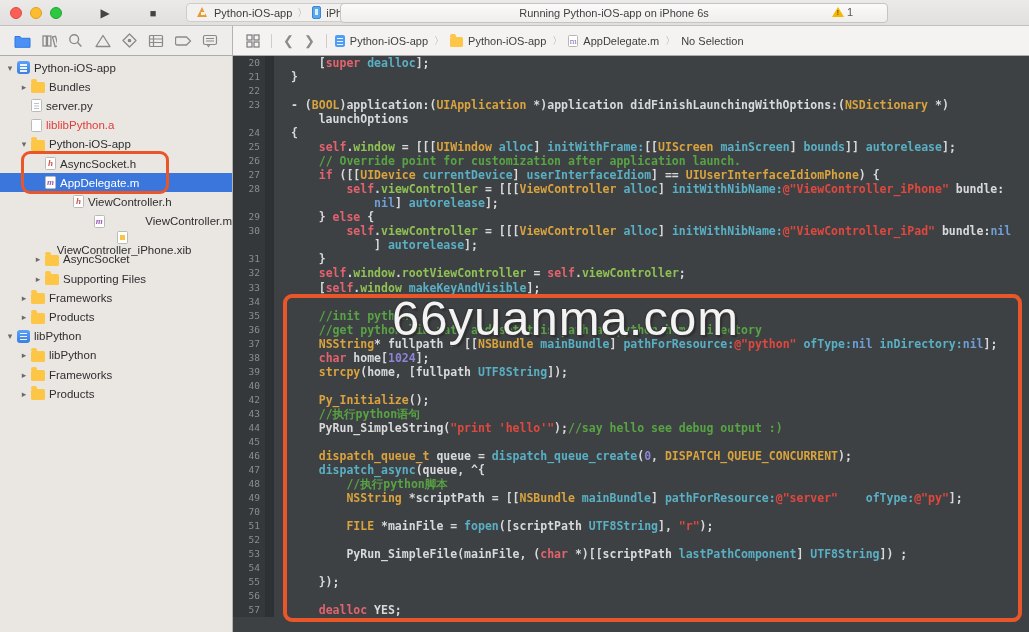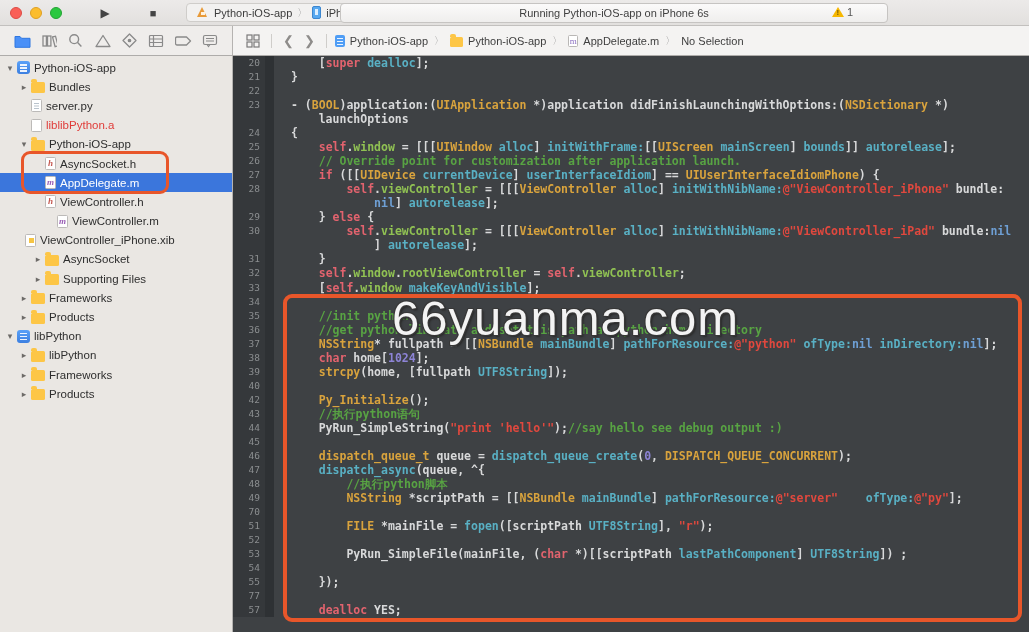--- a/index.html
+++ b/index.html
@@ -244,31 +244,31 @@
         <div class="srow" style="padding-left: 32px;">
           <span class="disc"></span>
           <span class="ic ic-doc lh" data-letter="h"></span>
           <span class="slab">AsyncSocket.h</span>
         </div>
         <div class="srow sel" style="padding-left: 32px;">
           <span class="disc"></span>
           <span class="ic ic-doc lm" data-letter="m"></span>
           <span class="slab">AppDelegate.m</span>
         </div>
-        <div class="srow" style="padding-left: 32px;">
+        <div class="srow" style="padding-left: 32px; margin-left: 28px;">
           <span class="disc"></span>
           <span class="ic ic-doc lh" data-letter="h"></span>
           <span class="slab">ViewController.h</span>
         </div>
-        <div class="srow" style="padding-left: 44px;">
+        <div class="srow" style="padding-left: 44px; justify-content: space-between;">
           <span class="disc"></span>
           <span class="ic ic-doc lm" data-letter="m"></span>
           <span class="slab">ViewController.m</span>
         </div>
-        <div class="srow" style="padding-left: 12px;">
+        <div class="srow" style="padding-left: 12px; flex-direction: column;">
           <span class="disc"></span>
           <span class="ic ic-doc lx"></span>
           <span class="slab">ViewController_iPhone.xib</span>
         </div>
         <div class="srow" style="padding-left: 32px;">
           <span class="disc">▸</span>
           <span class="ic ic-folder"></span>
           <span class="slab">AsyncSocket</span>
         </div>
         <div class="srow" style="padding-left: 32px;">
@@ -493,21 +493,21 @@
             <span class="ln">54</span>
             <span class="rib"></span>
             <pre class="ct"></pre>
           </div>
           <div class="crow">
             <span class="ln">55</span>
             <span class="rib"></span>
             <pre class="ct"><span class="tk-p">    });</span></pre>
           </div>
           <div class="crow">
-            <span class="ln">77</span>
+            <span class="ln">56</span>
             <span class="rib"></span>
             <pre class="ct"></pre>
           </div>
           <div class="crow">
             <span class="ln">57</span>
             <span class="rib"></span>
             <pre class="ct"><span class="tk-p">    </span><span class="tk-k">dealloc</span><span class="tk-p"> YES;</span></pre>
           </div>
         </div>
     </div>

